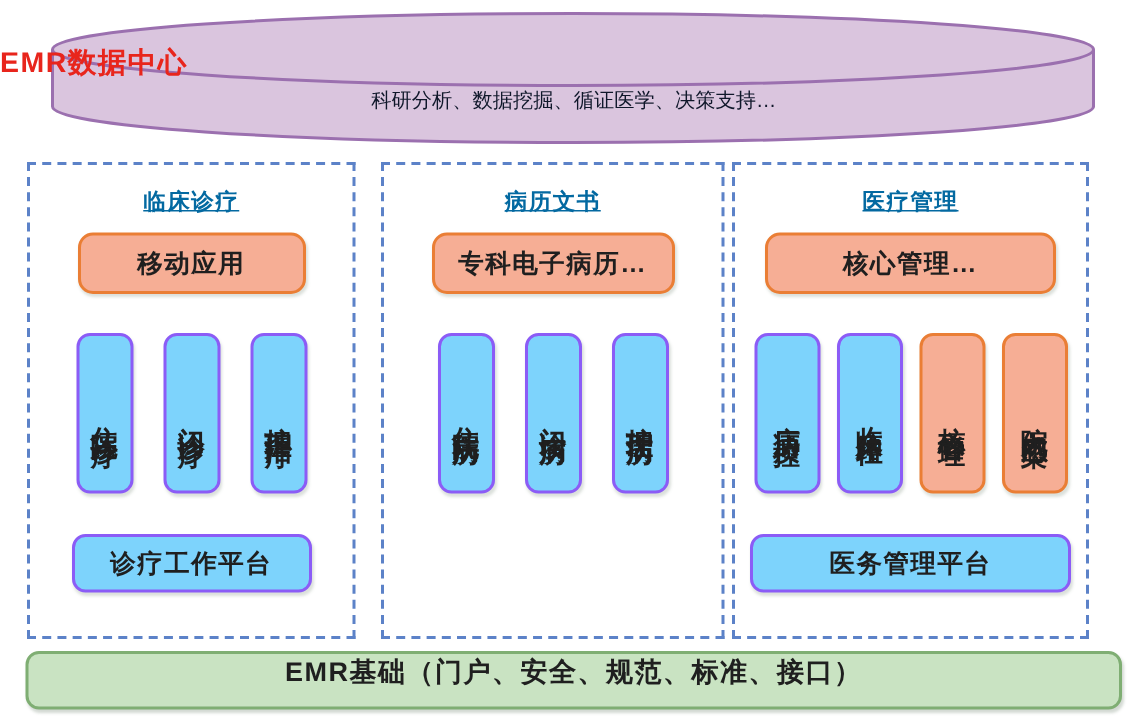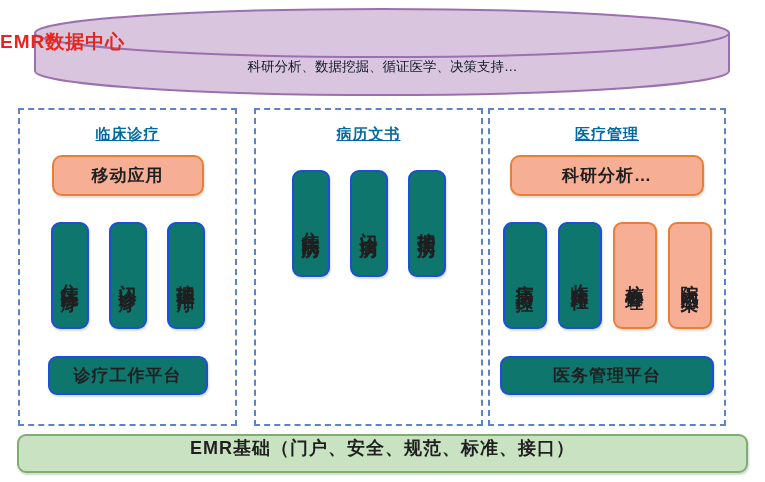--- a/index.html
+++ b/index.html
@@ -42,21 +42,21 @@
     margin-top: 15px; font-size: 15px; font-weight: bold; color: #0369a1;
     letter-spacing: 1px;
     text-decoration: underline;
   }
 
   .box {
     display: flex; align-items: center; justify-content: center;
     font-weight: bold; color: #1f1f1f;
     box-shadow: 1px 2px 2px rgba(110, 130, 110, 0.25);
   }
-  .box.green  { background: #0f766e; border: 2px solid #1d4ed8; }
+  .box.green  { background: #7dd3fc; border: 2px solid #8b5cf6; }
   .box.orange { background: #f6ae95; border: 2px solid #ea7e35; }
 
   .box-top {
     margin-top: 11px; height: 41px; border-radius: 10px; font-size: 17px;
     letter-spacing: 1px;
   }
   .c1 .box-top { width: 152px; }
   .c2 .box-top { width: 162px; }
   .c3 .box-top { width: 194px; }
 
@@ -122,37 +122,40 @@
         <span class="vtext">护理治疗</span>
       </div>
     </div>
     <div class="box green platform">
       <span>诊疗工作平台</span>
     </div>
   </div>
 
   <div class="col c2">
     <div class="col-title">病历文书</div>
+    <div class="box orange box-top">
+      <span>专科电子病历…</span>
+    </div>
     <div class="vrow">
       <div class="box green vbox">
         <span class="vtext">住院病历</span>
       </div>
       <div class="box green vbox">
         <span class="vtext">门诊病历</span>
       </div>
       <div class="box green vbox">
         <span class="vtext">护理病历</span>
       </div>
     </div>
   </div>
 
   <div class="col c3">
     <div class="col-title">医疗管理</div>
     <div class="box orange box-top">
-      <span>科研分析…</span>
+      <span>核心管理…</span>
     </div>
     <div class="vrow">
       <div class="box green vbox">
         <span class="vtext">病历质控</span>
       </div>
       <div class="box green vbox">
         <span class="vtext">临床路径</span>
       </div>
       <div class="box orange vbox">
         <span class="vtext">核心管理</span>

